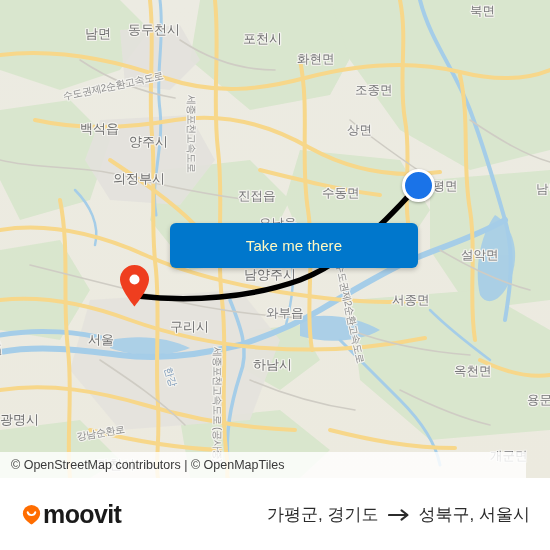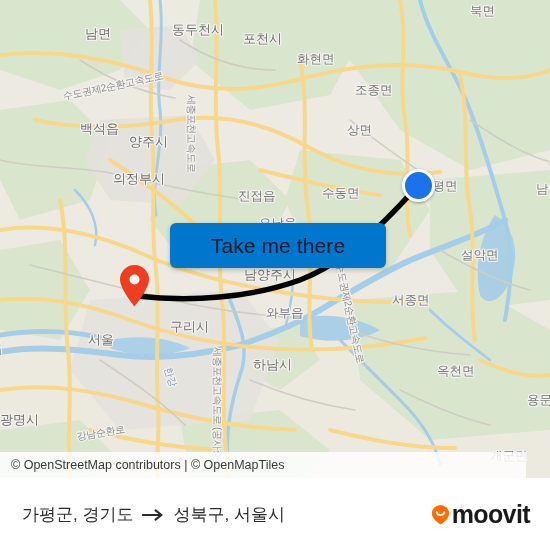--- a/index.html
+++ b/index.html
@@ -73,27 +73,27 @@
   #dest-marker {
     position: absolute;
     left: 118px; top: 263px;
     width: 33px; height: 44px;
   }
 
   
   #cta-button {
     position: absolute;
     left: 170px; top: 223px;
-    width: 216px; height: 45px;
+    width: 248px; height: 45px;
     background: #0077cc;
     border-radius: 6px;
     border: none;
-    color: #0f172a;
+    color: #fef9c3;
     font-family: "Liberation Sans", "DejaVu Sans", sans-serif;
-    font-size: 21px;
+    font-size: 15px;
     letter-spacing: 0.1px;
     cursor: pointer;
     box-shadow: 0 2px 5px rgba(0,0,0,0.22);
     display: flex;
     align-items: center;
     justify-content: center;
   }
 
   
   #attribution {
@@ -240,21 +240,21 @@
         <path d="M250,380 C285,395 320,405 355,410"></path>
         <path d="M440,250 C470,268 500,282 530,290"></path>
         <path d="M470,120 C500,140 525,155 550,162"></path>
         <path d="M80,60 C110,80 140,92 175,98"></path>
         <path d="M400,390 C430,405 460,418 490,425"></path>
       </g>
     </svg>
 
     <div id="map-labels">
         <span class="lbl city" style="left: 85px; top: 27px;">남면</span>
-        <span class="lbl city" style="left: 128px; top: 23px; margin-left: 44px;">동두천시</span>
+        <span class="lbl city" style="left: 128px; top: 23px;">동두천시</span>
         <span class="lbl city" style="left: 243px; top: 32px;">포천시</span>
         <span class="lbl town" style="left: 297px; top: 29px; margin-top: 24px;">화현면</span>
         <span class="lbl town" style="left: 470px; top: 5px;">북면</span>
         <span class="lbl town" style="left: 355px; top: 76px; margin-top: 8px;">조종면</span>
         <span class="lbl town" style="left: 347px; top: 124px;">상면</span>
         <span class="lbl road" style="left: 62px; top: 92px; transform: rotate(-12deg);">수도권제2순환고속도로</span>
         <span class="lbl city" style="left: 80px; top: 122px;">백석읍</span>
         <span class="lbl city" style="left: 129px; top: 135px;">양주시</span>
         <span class="lbl road" style="left: 196px; top: 95px; transform: rotate(90deg);">세종포천고속도로</span>
         <span class="lbl city" style="left: 113px; top: 172px;">의정부시</span>
@@ -270,21 +270,21 @@
         <span class="lbl town" style="left: 266px; top: 307px;">와부읍</span>
         <span class="lbl road" style="left: 344px; top: 262px; transform: rotate(78deg);">수도권제2순환고속도로</span>
         <span class="lbl city" style="left: 88px; top: 333px;">서울</span>
         <span class="lbl city" style="left: 253px; top: 358px;">하남시</span>
         <span class="lbl road" style="left: 222px; top: 347px; transform: rotate(90deg);">세종포천고속도로 (공사중)</span>
         <span class="lbl water" style="left: 172px; top: 366px; transform: rotate(72deg);">한강</span>
         <span class="lbl road" style="left: 76px; top: 432px; transform: rotate(-9deg);">강남순환로</span>
         <span class="lbl city" style="left: 0px; top: 413px;">광명시</span>
         <span class="lbl city" style="left: 96px; top: 458px;">과천시</span>
         <span class="lbl city" style="left: 272px; top: 463px; margin-top: 27px;">광주시</span>
-        <span class="lbl town" style="left: 437px; top: 365px;">옥천면</span>
+        <span class="lbl town" style="left: 454px; top: 365px;">옥천면</span>
         <span class="lbl town" style="left: 527px; top: 394px;">용문면</span>
         <span class="lbl town" style="left: 490px; top: 450px;">개군면</span>
         <span class="lbl city" style="left: 170px; top: 320px;">구리시</span>
         <span class="lbl road" style="left: 0px; top: 337px; transform: rotate(82deg);">대로</span>
       </div>
 
     <svg id="route-svg" viewBox="0 0 550 478" preserveAspectRatio="none">
       <path d="M137,296 C190,302 250,298 300,280 C345,263 385,222 414,190" fill="none" stroke="#000000" stroke-width="5.5" stroke-linecap="round" stroke-linejoin="round"></path>
     </svg>
 
@@ -300,35 +300,35 @@
     <button id="cta-button">
       <span>Take me there</span>
     </button>
 
     <div id="attribution">
       <span id="attribution-text">© OpenStreetMap contributors | © OpenMapTiles</span>
     </div>
   </div>
 
   <div id="footer">
+
+    <div id="brand-logo">
+      <span style="display:inline-block;line-height:0;">
+        <svg viewBox="0 0 22 24" width="19" height="21">
+          <path d="M11 1 A10 10 0 0 1 21 11 C21 17.5 11 23.5 11 23.5 C11 23.5 1 17.5 1 11 A10 10 0 0 1 11 1 Z" fill="#ff6d00"></path>
+          <path d="M6.6 9.5 C7.6 13.8 14.4 13.8 15.4 9.5" stroke="#ffffff" stroke-width="2.3" fill="none" stroke-linecap="round"></path>
+        </svg>
+      </span>
+      <span id="brand-wordmark">moovit</span>
+    </div>
 
     <div id="route-summary">
       <span>가평군, 경기도</span>
       <span id="route-arrow-icon">
         <svg viewBox="0 0 22 14" width="22" height="14">
           <path d="M1 7 L18 7" stroke="#2b2b2b" stroke-width="2.1" stroke-linecap="round" fill="none"></path>
           <path d="M13.5 2.4 L19.5 7 L13.5 11.6" stroke="#2b2b2b" stroke-width="2.1" stroke-linecap="round" stroke-linejoin="round" fill="none"></path>
         </svg>
       </span>
       <span>성북구, 서울시</span>
     </div>
-
-    <div id="brand-logo">
-      <span style="display:inline-block;line-height:0;">
-        <svg viewBox="0 0 22 24" width="19" height="21">
-          <path d="M11 1 A10 10 0 0 1 21 11 C21 17.5 11 23.5 11 23.5 C11 23.5 1 17.5 1 11 A10 10 0 0 1 11 1 Z" fill="#ff6d00"></path>
-          <path d="M6.6 9.5 C7.6 13.8 14.4 13.8 15.4 9.5" stroke="#ffffff" stroke-width="2.3" fill="none" stroke-linecap="round"></path>
-        </svg>
-      </span>
-      <span id="brand-wordmark">moovit</span>
-    </div>
   </div>
 </div>
 
 </body></html>

